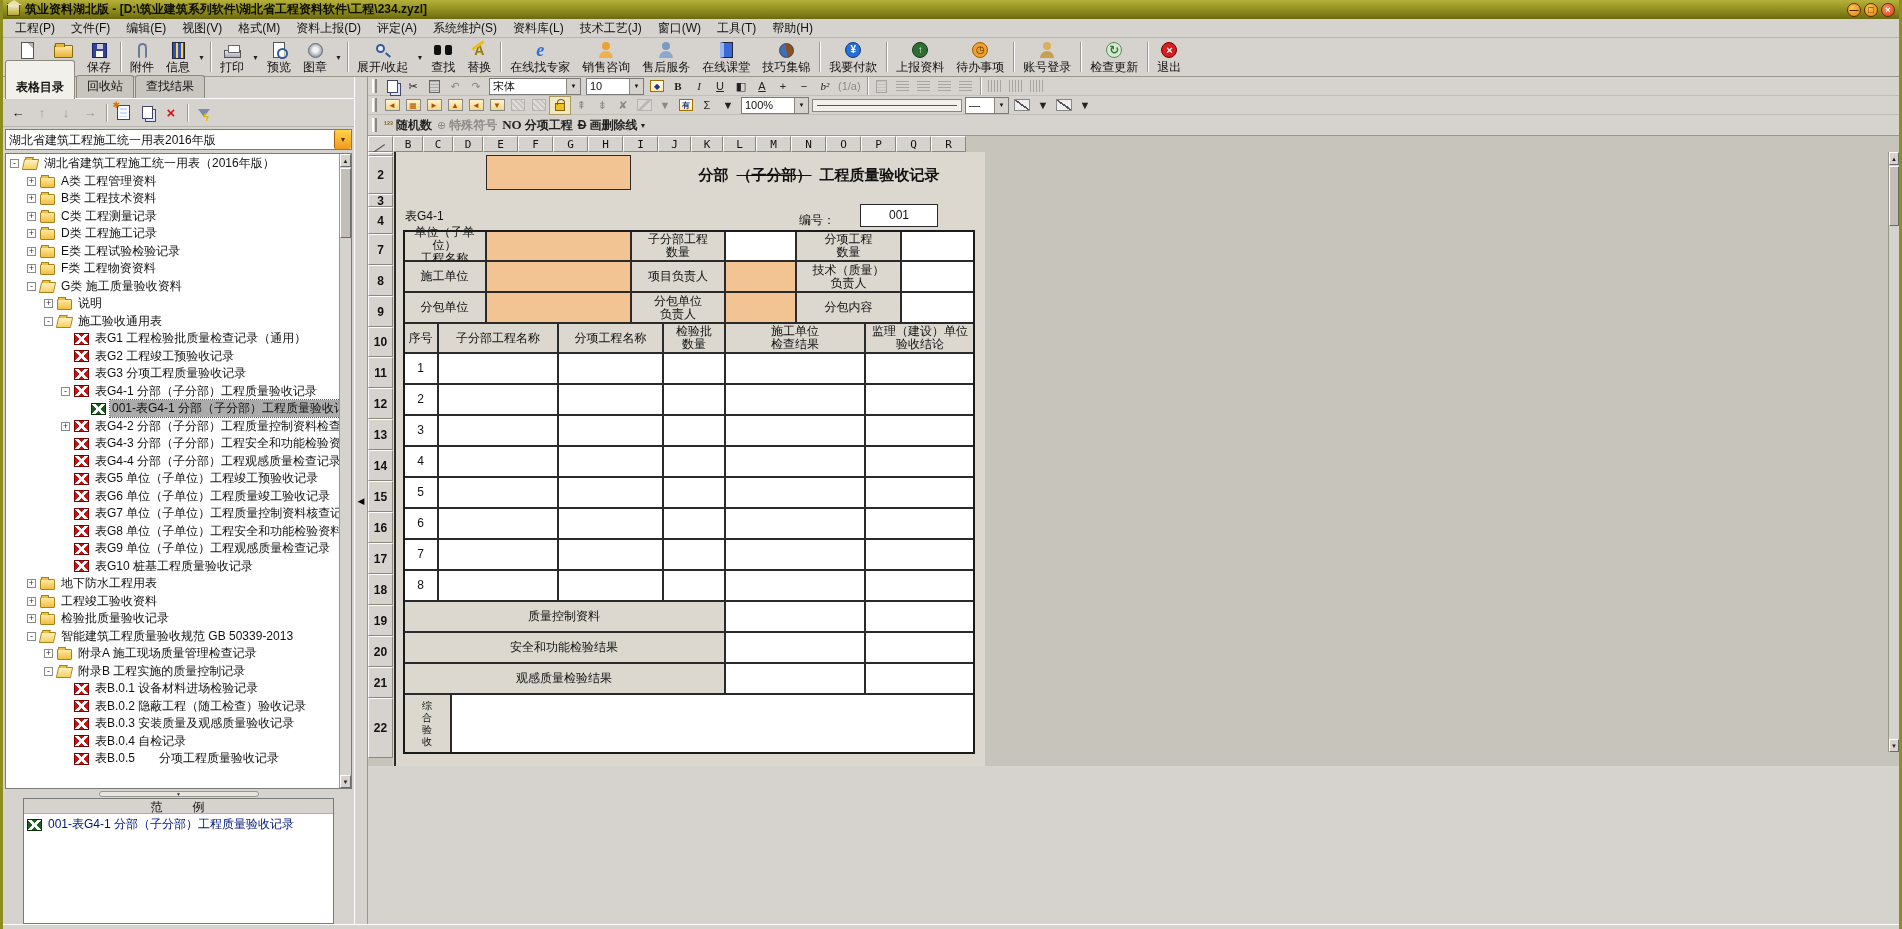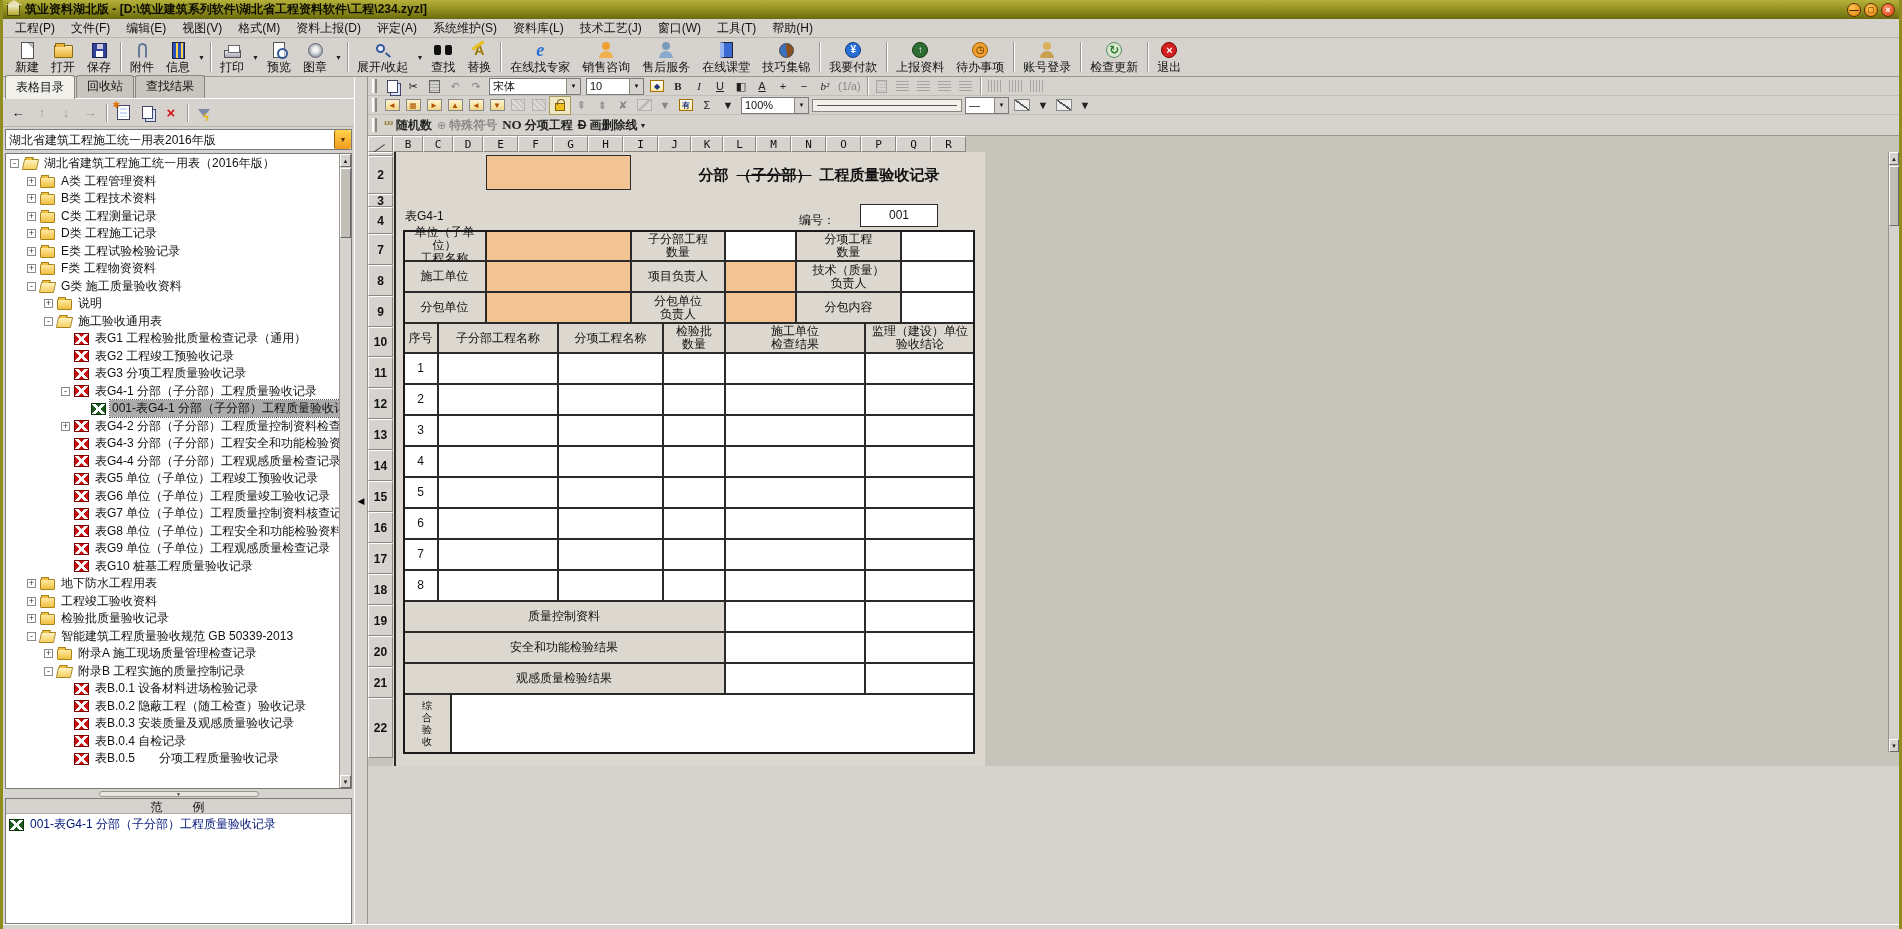--- a/index.html
+++ b/index.html
@@ -73,21 +73,21 @@
   .ic-todo{background:#f0a030;border:1px solid #a06000;color:#5a3000;}
   .ic-update{background:#d8e8d0;border:1px solid #5a8a5a;color:#2e7d32;font-size:12px;}
   .ic-exit{background:#d42020;border:1px solid #7a0000;font-size:11px;}
   
   .content{flex:1;display:flex;min-height:0;}
   
   .left{width:351px;flex:0 0 351px;display:flex;flex-direction:column;background:#d6d3ce;min-height:0;}
   .ltabs{height:22px;flex:0 0 22px;display:flex;align-items:flex-end;padding-left:2px;border-bottom:1px solid #fff;}
   .ltab{padding:2px 10px 3px;border:1px solid #8a877e;border-bottom:none;background:#c8c5be;margin-right:1px;
     border-radius:3px 3px 0 0;font-size:12px;}
-  .ltab.active{background:#f2f0ea;font-weight:normal;position:relative;top:1px;padding-top:3px;}
+  .ltab.active{background:#f2f0ea;font-weight:bold;position:relative;top:1px;padding-top:18px;}
   .treebar{height:28px;flex:0 0 28px;display:flex;align-items:center;padding:2px 4px;gap:2px;border-bottom:1px solid #b8b5ae;}
   .sbtn{width:22px;height:22px;display:flex;align-items:center;justify-content:center;font-size:13px;}
   .sbtn.dis{color:#9a978f;}
   .vsep{width:1px;height:18px;background:#9a978f;box-shadow:1px 0 0 #fff;margin:0 3px;}
   .ic-newtbl{width:13px;height:15px;background:#fff;border:1px solid #446;position:relative;}
   .ic-newtbl:before{content:"✱";position:absolute;left:-5px;top:-6px;color:#e07000;font-size:9px;}
   .ic-newtbl:after{content:"";position:absolute;inset:2px;background:repeating-linear-gradient(#cdf 0 2px,transparent 2px 4px);}
   .ic-copy2{width:11px;height:13px;background:#fff;border:1px solid #446;box-shadow:3px 3px 0 -1px #dce6ff,3px 3px 0 0 #446;}
   .ic-delx{color:#d41414;font-weight:bold;font-size:15px;}
   .ic-filter{width:0;height:0;border-left:6px solid transparent;border-right:6px solid transparent;border-top:8px solid #7a8aa8;position:relative;}
@@ -113,21 +113,21 @@
   .trow.selected .tlabel{background:#ababab;outline:1px dotted #555;}
   .tscroll{position:absolute;right:0;top:0;bottom:0;width:12px;background:#d6d3ce;border-left:1px solid #9a978f;}
   .tscroll .sb-btn{height:13px;}
   .sb-btn{background:#d6d3ce;border:1px solid;border-color:#fff #6a6a6a #6a6a6a #fff;font-size:6px;
     display:flex;align-items:center;justify-content:center;color:#222;}
   .tscroll .thumb{position:absolute;left:0;right:0;top:14px;height:70px;background:#c2bfb8;border:1px solid;border-color:#fff #6a6a6a #6a6a6a #fff;}
   .tscroll .down{position:absolute;bottom:0;left:0;right:0;}
   .hsplit{height:9px;flex:0 0 9px;display:flex;align-items:center;justify-content:center;background:#d6d3ce;}
   .hsplit .pill{width:160px;height:6px;border:1px solid #9a978f;background:#e8e5de;border-radius:3px;
     display:flex;align-items:center;justify-content:center;font-size:5px;color:#333;}
-  .expanel{flex:0 0 126px;margin:0 2px;background:#fff;border:1px solid #7a7a7a;display:flex;flex-direction:column;}
+  .expanel{flex:0 0 126px;margin:0 20px;background:#fff;border:1px solid #7a7a7a;display:flex;flex-direction:column;}
   .expanel .hd{height:15px;background:#d6d3ce;border-bottom:1px solid #b0ada6;text-align:center;font-size:12px;letter-spacing:2px;}
   .exitem{display:flex;align-items:center;padding:2px 3px;color:#00157a;}
   
   .vsplitter{width:14px;flex:0 0 14px;background:#d6d3ce;border-left:1px solid #fff;border-right:1px solid #9a978f;
     display:flex;align-items:center;justify-content:center;}
   .vsplitter .arr{font-size:9px;color:#000;}
   
   .right{flex:1;display:flex;flex-direction:column;min-width:0;min-height:0;background:#d6d3ce;}
   .fmtrow{display:flex;align-items:center;border-bottom:1px solid #c2bfb8;padding:0 2px;gap:1px;}
   .fmtrow.r1{height:19px;flex:0 0 19px;}

